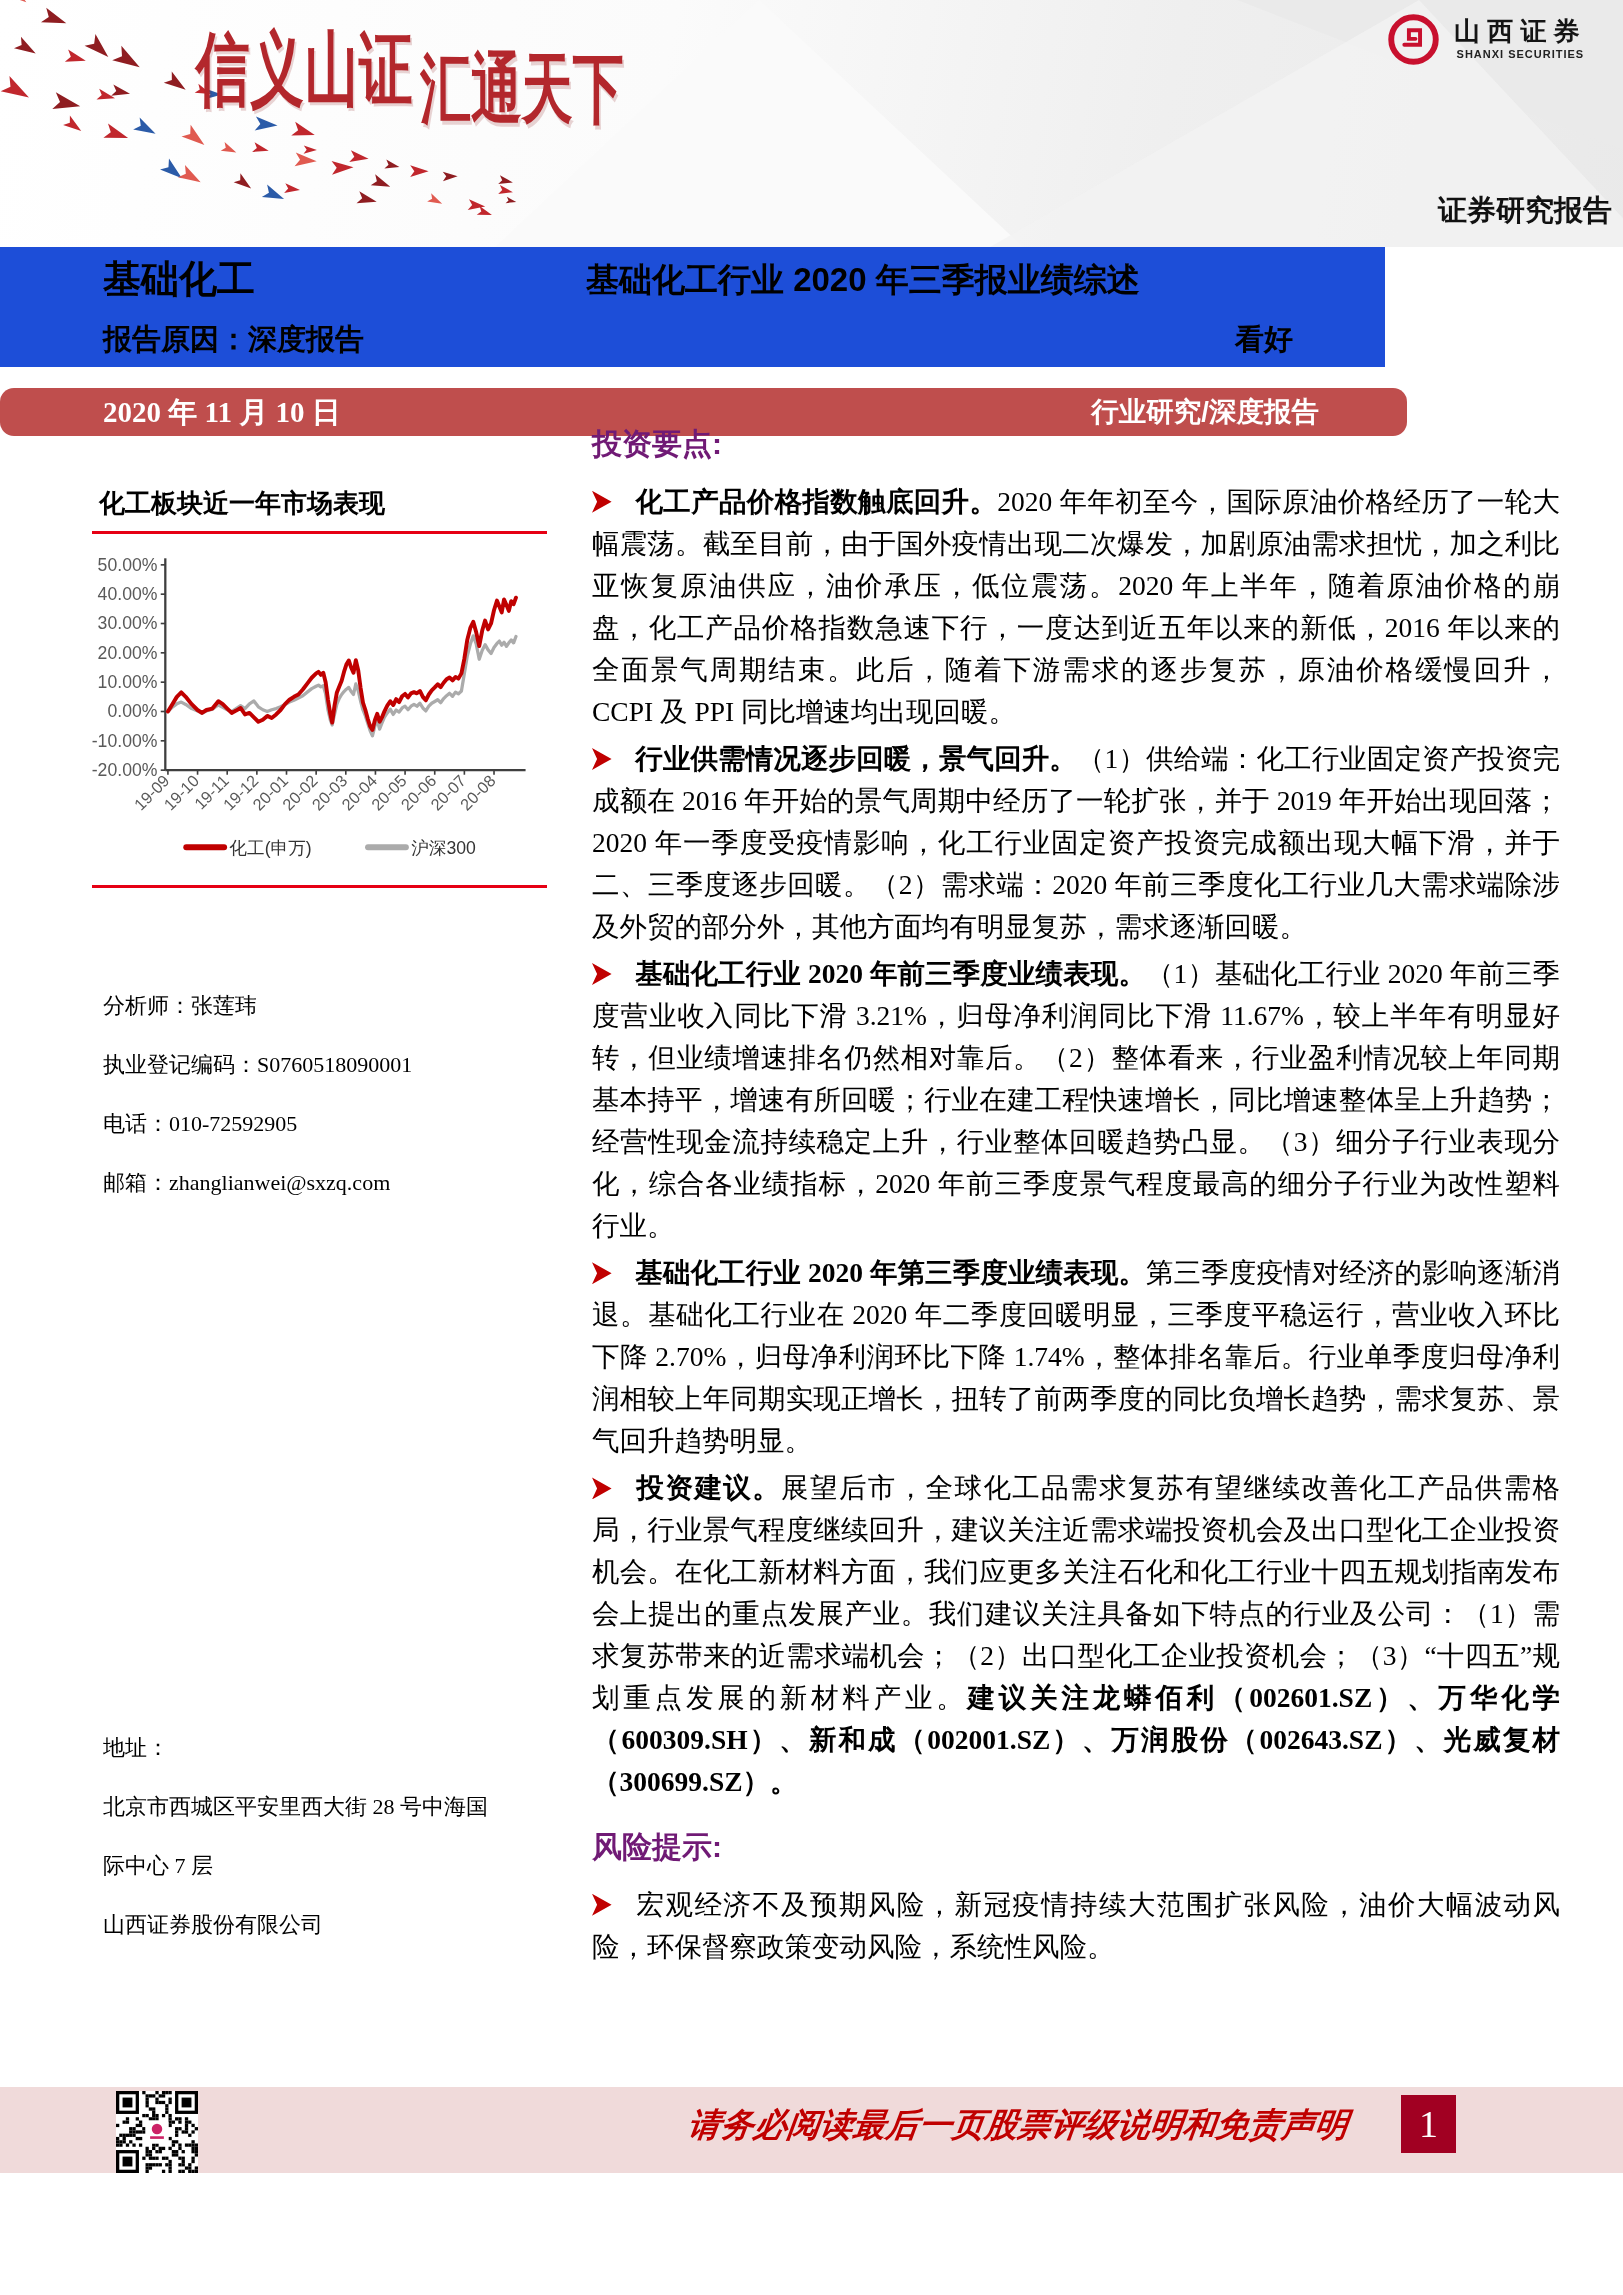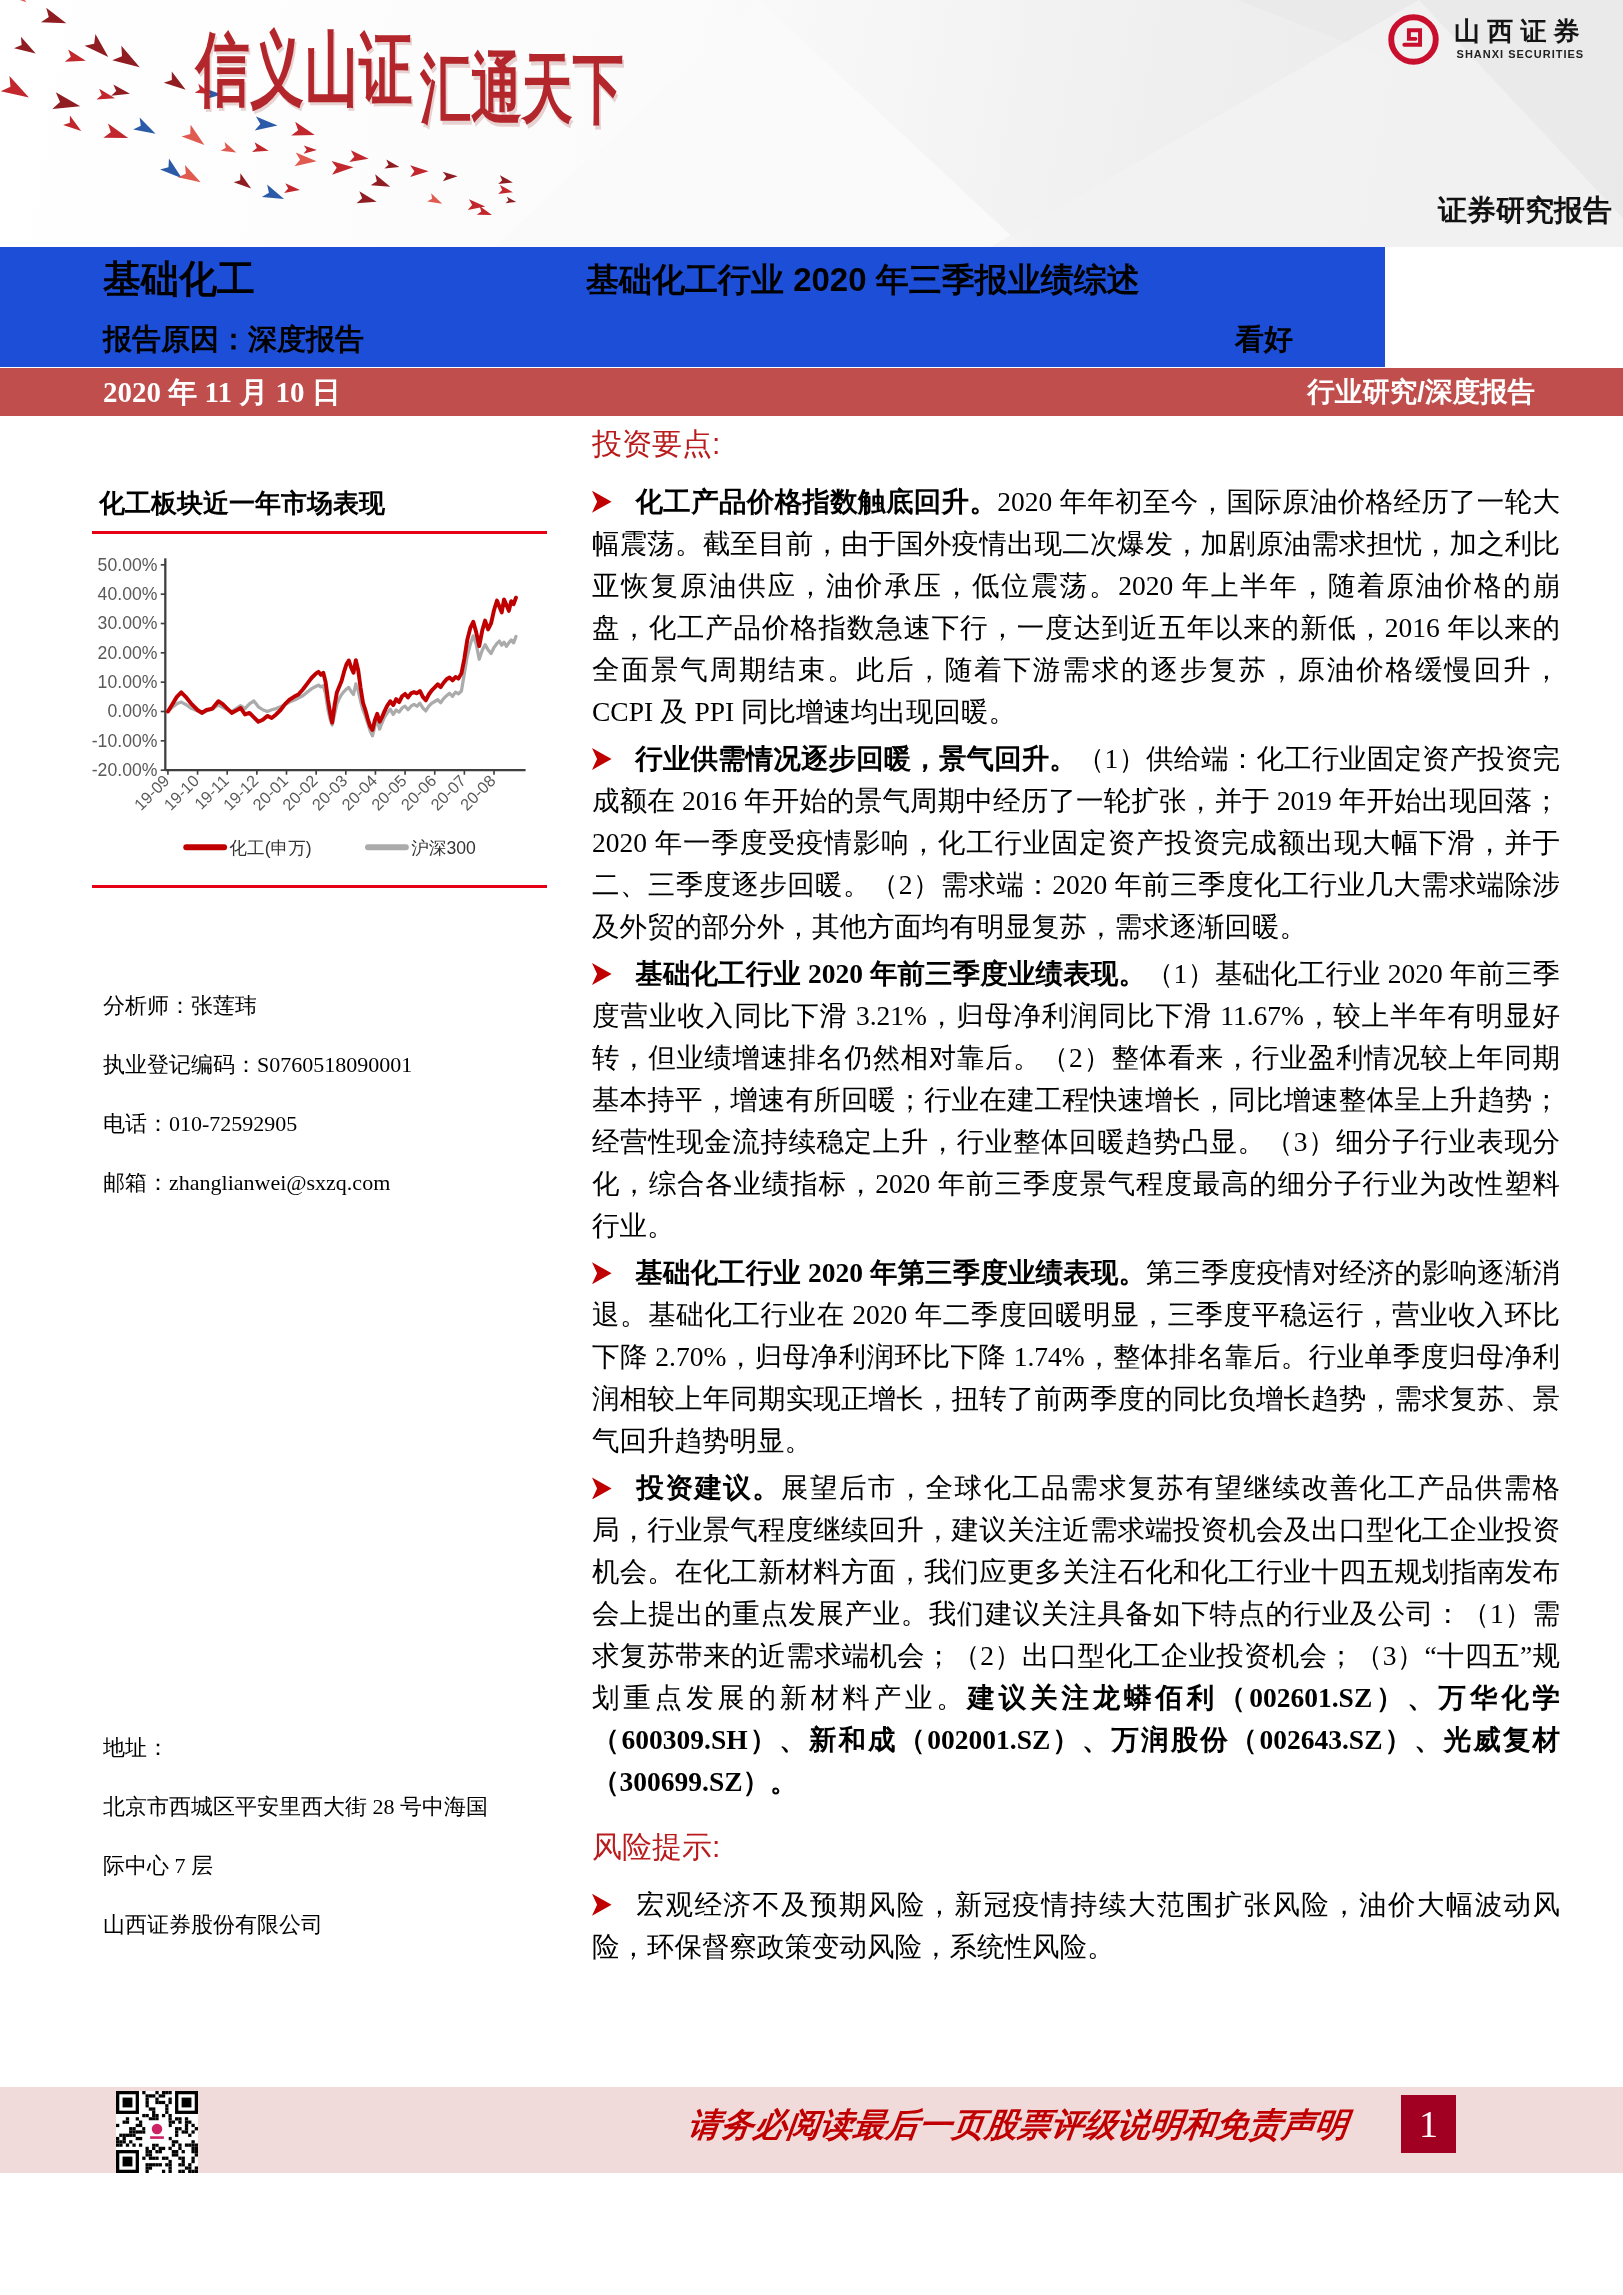--- a/index.html
+++ b/index.html
@@ -27,34 +27,34 @@
 
   
   #title-box{position:absolute;left:0;top:247px;width:1385px;height:120px;background:#1d4ed8;}
   #industry{position:absolute;left:103px;top:6.5px;font-size:38px;font-weight:bold;}
   #report-title{position:absolute;left:586px;top:10.5px;font-size:33px;font-weight:bold;}
   #report-reason{position:absolute;left:103px;top:73px;font-size:29px;font-weight:bold;}
   #report-subtitle{position:absolute;left:594px;top:73px;font-size:29px;font-weight:bold;}
   #rating{position:absolute;right:92px;top:73px;font-size:29px;font-weight:bold;}
 
   
-  #date-bar{position:absolute;left:0;top:368px;width:1623px;height:48px;background:#bf4e4d;color:#fff;}
+  #date-bar{position:absolute;left:0;top:388px;width:1407px;height:48px;background:#bf4e4d;color:#fff;border-radius:14px;}
   #report-date{position:absolute;left:103px;top:0;line-height:48px;font-size:29px;font-weight:bold;}
   #report-category{position:absolute;right:88px;top:0;line-height:48px;font-size:27.5px;font-weight:bold;}
 
   
   #chart-title{position:absolute;left:99px;top:486px;font-size:26px;font-weight:bold;}
   .redline{position:absolute;left:92px;width:455px;height:2.6px;background:#e60014;}
   #market-chart{position:absolute;left:88px;top:540px;}
   #analyst-rows{position:absolute;left:103px;top:976px;width:445px;font-size:22px;line-height:59px;}
   #address-rows{position:absolute;left:103px;top:1718px;width:452px;font-size:22px;line-height:59px;}
 
   
   #main-col{position:absolute;left:592px;top:424px;width:968px;}
-  .sec-title{font-size:30px;font-weight:normal;color:#b91c1c;margin:0 0 15.7px 0;}
+  .sec-title{font-size:30px;font-weight:bold;color:#701a75;margin:0 0 15.7px 0;}
   .bullet{font-size:27.5px;line-height:42px;text-align:justify;margin:0 0 5.2px 0;}
   .bullet .b{font-weight:bold;}
   .arrow-ico{display:inline-block;width:19.6px;height:22px;background:#c00000;margin-right:23.6px;
              clip-path:polygon(0 0,100% 50%,0 100%,26% 50%);vertical-align:-2px;}
   #risk-title{margin-top:23.6px;}
 
   
   #footer{position:absolute;left:0;top:2087px;width:1623px;height:86px;background:#f0dada;}
   #qr-code{position:absolute;left:116px;top:2091px;}
   #footer-disclaimer{position:absolute;left:1018px;top:2103px;transform:translateX(-50%) skewX(-7deg);

